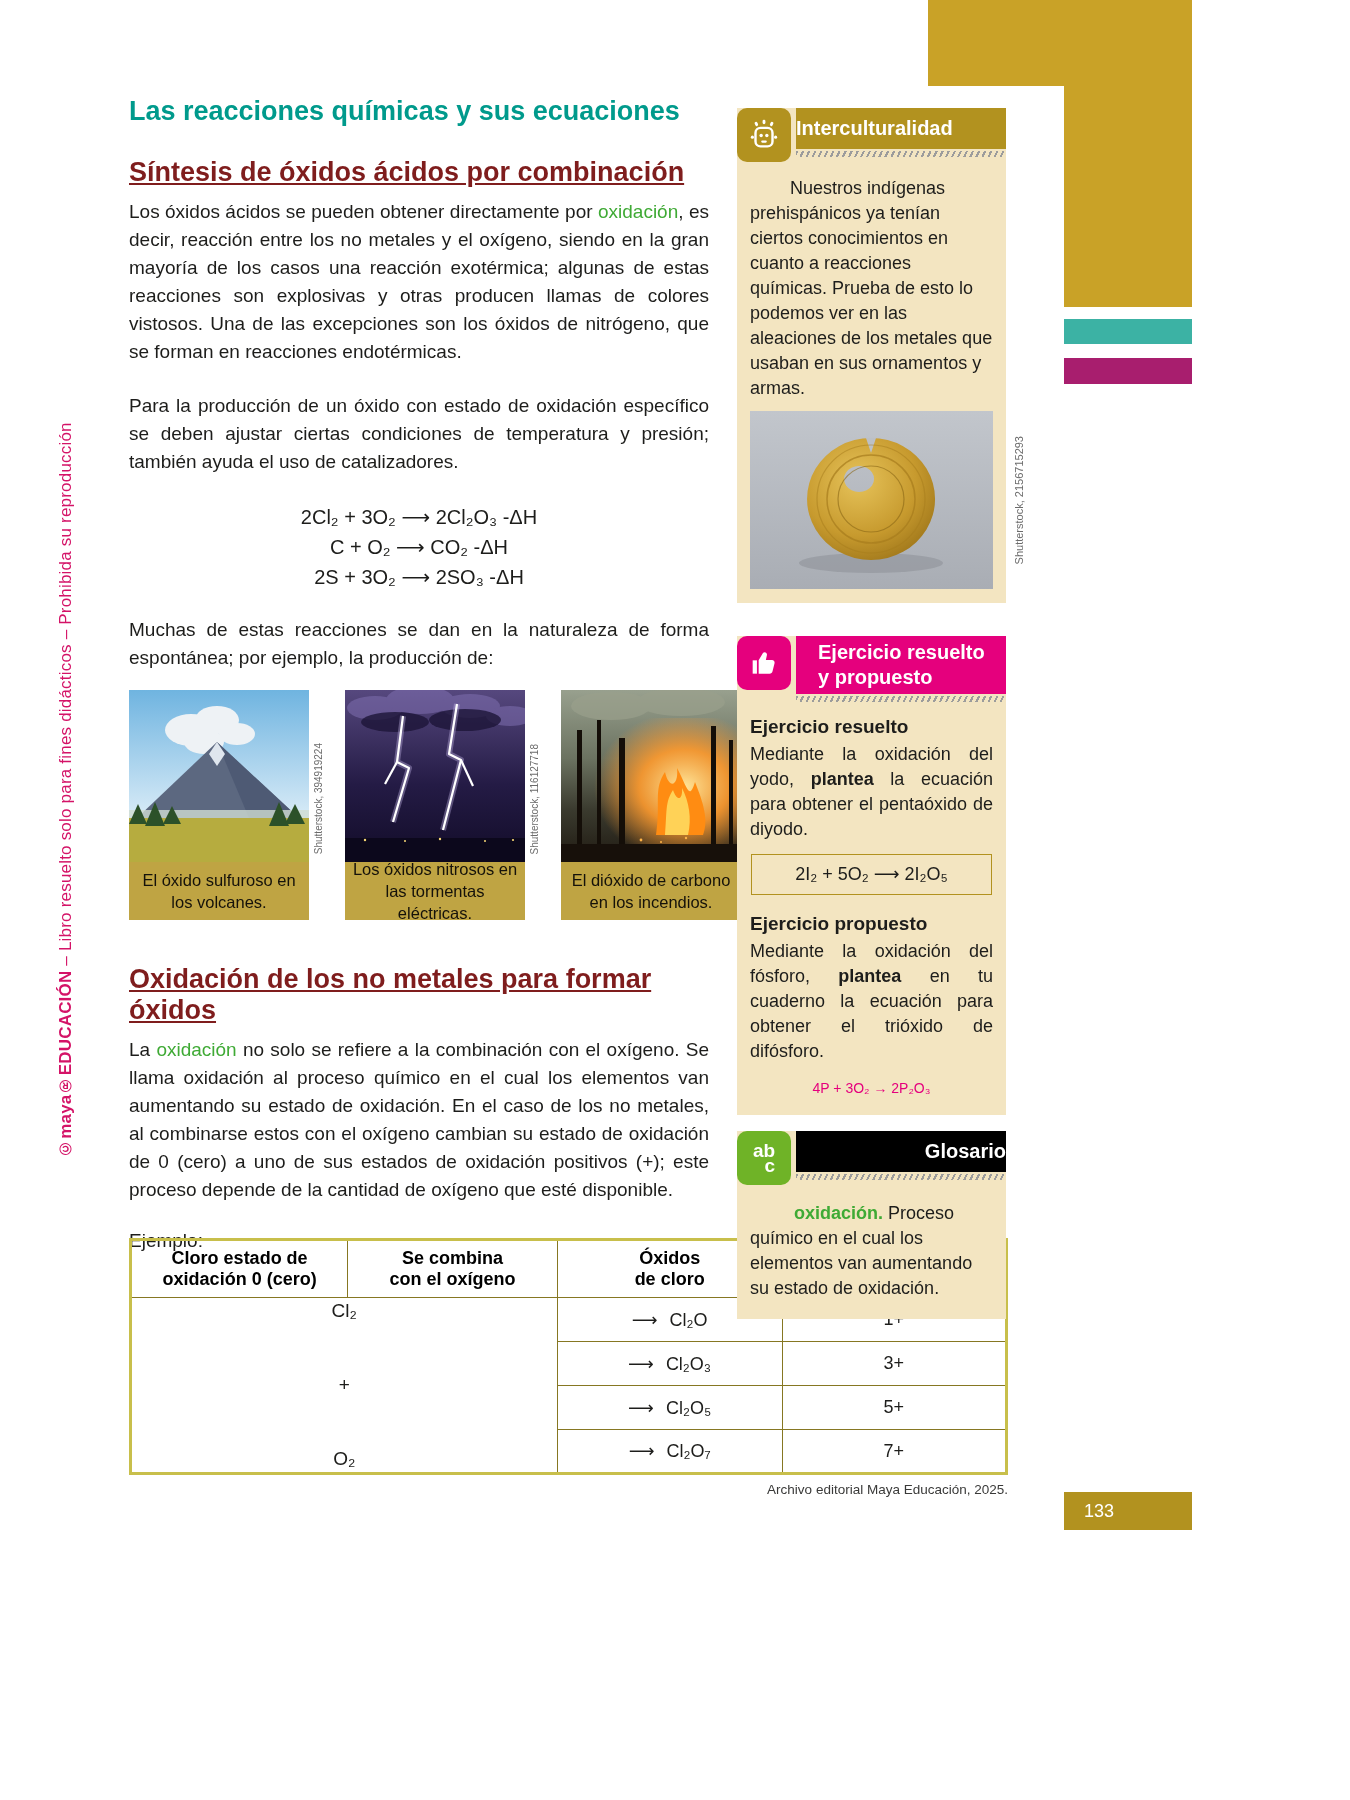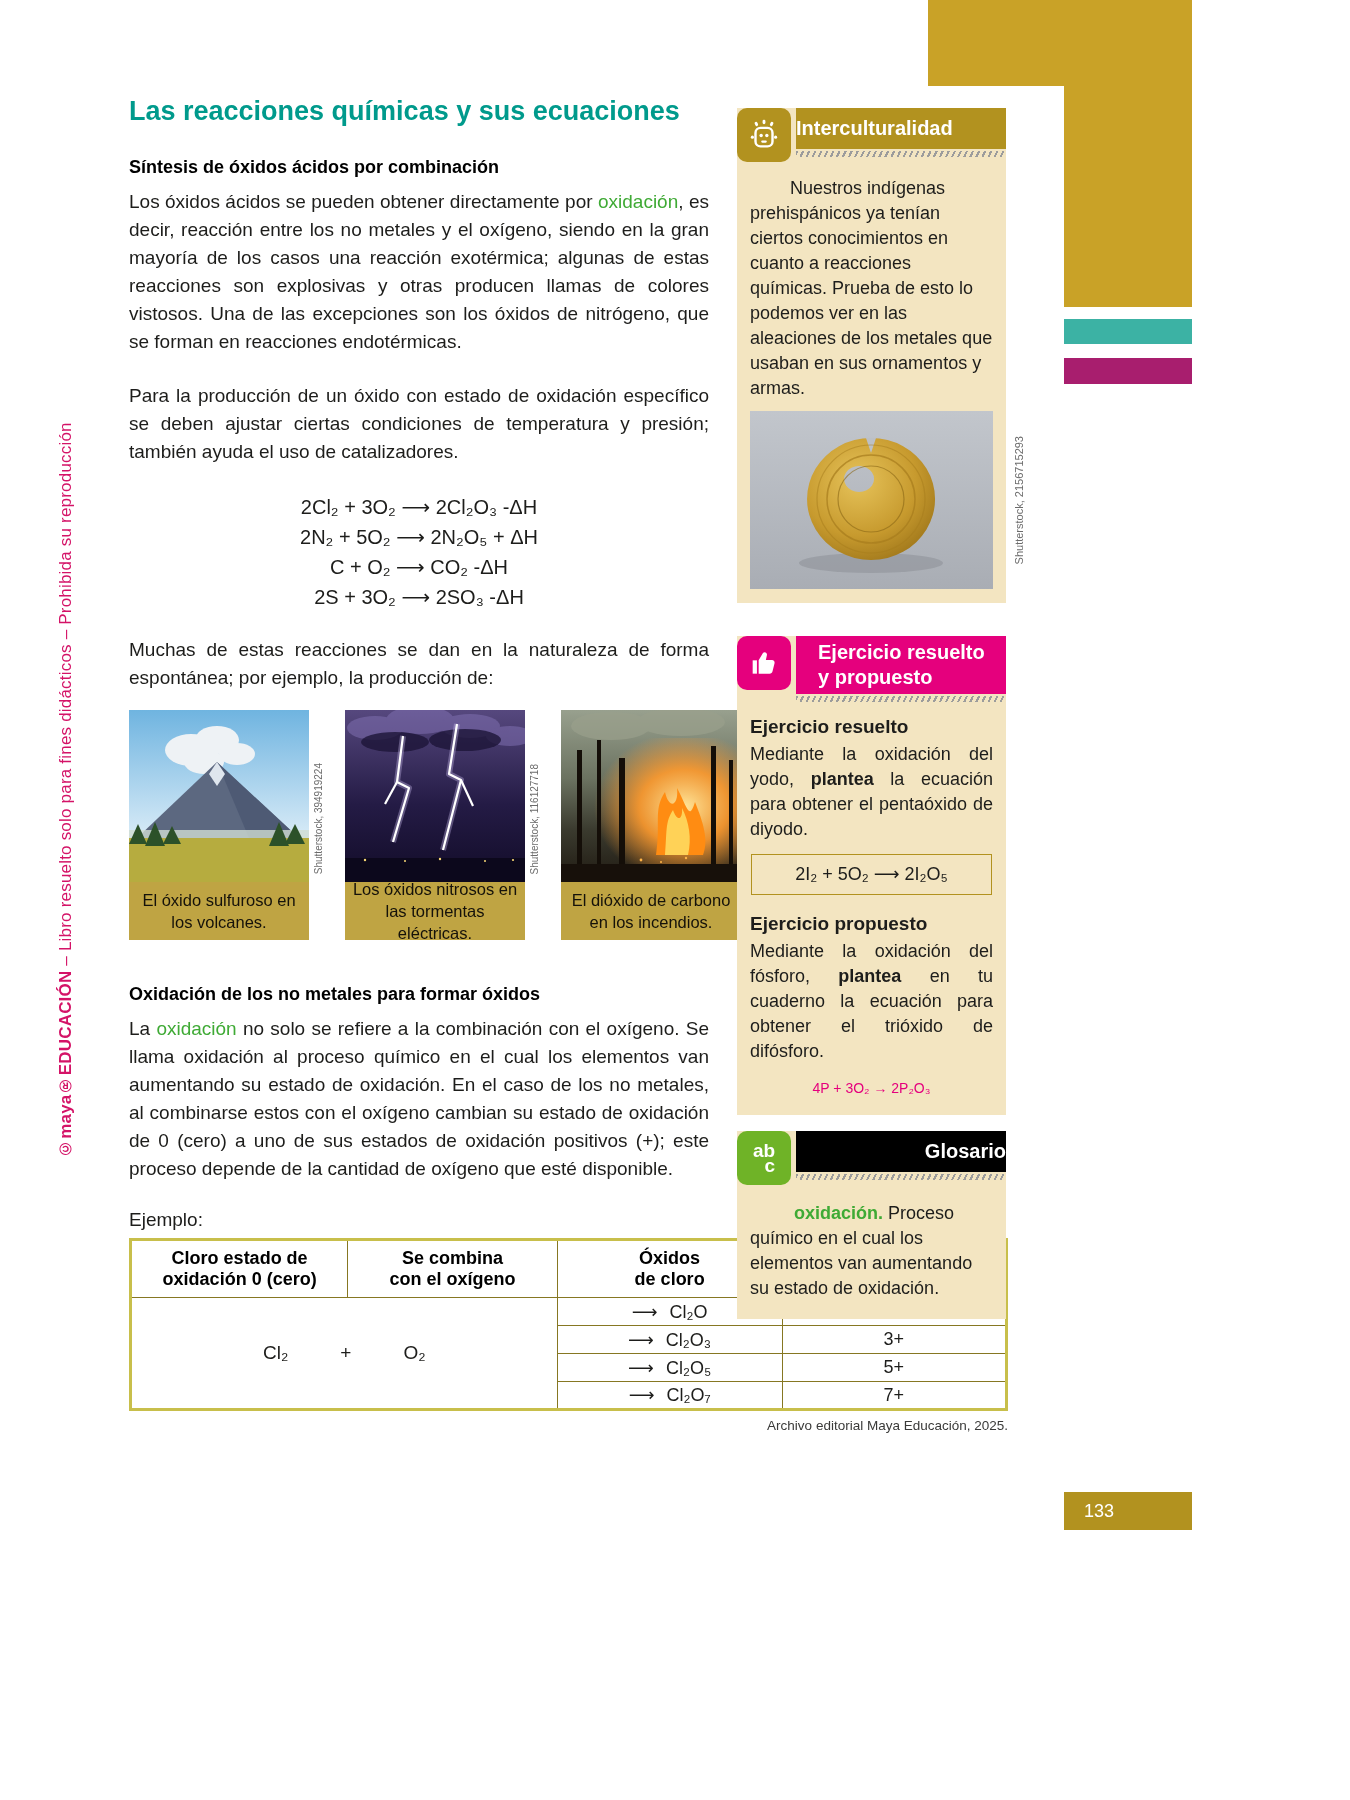--- a/index.html
+++ b/index.html
@@ -15,21 +15,21 @@
           color:#fff; font-size:18px; line-height:38px; padding-left:20px; box-sizing:border-box; }
 
   
   .left-credit { position:absolute; left:56px; top:400px; height:780px; writing-mode:vertical-rl;
           transform:rotate(180deg); font-size:17px; color:#d41367; text-align:center; letter-spacing:.2px; }
   .left-credit .brand { font-weight:bold; }
 
   
   .main-col { position:absolute; left:129px; top:96px; width:580px; }
   .page-title { font-size:27px; font-weight:bold; color:#009a8c; margin:0 0 30px; }
-  .sec-heading { font-size:18px; font-weight:bold; color:#000000; margin:0 0 10px; }
+  .sec-heading { font-size:27px; font-weight:bold; color:#7f1d1d; margin:0 0 10px;text-decoration:underline; }
   .body-p { font-size:19px; line-height:28px; text-align:justify; margin:0 0 26px; }
   .green { color:#3faa35; }
   .equations { text-align:center; font-size:20px; line-height:30px; margin:0 0 24px; }
 
   .figures { display:flex; gap:36px; margin:0 0 44px; }
   .figure { width:180px; position:relative; }
   .fig-img { height:172px; overflow:hidden; background:#9db; }
   .fig-img svg { display:block; }
   .fig-cap { background:#bfa443; height:58px; box-sizing:border-box; padding:4px 5px;
              display:flex; align-items:center; justify-content:center; }
@@ -39,21 +39,21 @@
 
   .example-label { font-size:19px; margin:0; }
 
   
   .table-wrap { position:absolute; left:129px; top:1238px; width:879px; }
   table.oxides { width:100%; border-collapse:collapse; border:3px solid #c8bf4b; }
   .oxides th, .oxides td { border:1px solid #867722; }
   .oxides th { font-size:18px; line-height:21px; padding:7px 2px; font-weight:bold; color:#000; }
   .oxides th span { display:block; }
   .oxides td { font-size:18px; text-align:center; padding:2px 4px; height:28px; box-sizing:border-box; }
-  .reactants-flex { display:flex; justify-content:center; align-items:center; gap:52px; font-size:19px; }
+  .reactants-flex { display:flex; justify-content:center; align-items:center; gap:52px; font-size:19px;flex-direction:column; }
   .arr { margin-right:12px; }
   .table-source { text-align:right; font-size:13.5px; color:#3a3a39; margin-top:7px; }
 
   
   .sidebar { position:absolute; left:737px; top:108px; width:269px; }
   .side-box { background:#f3e5c1; margin-bottom:33px; }
   .side-box.last { margin-bottom:0; }
   .side-header { display:flex; }
   .side-icon { width:54px; height:54px; border-radius:10px; display:flex; align-items:center;
                justify-content:center; flex:0 0 54px; margin-right:5px; }
@@ -102,21 +102,20 @@
     <h1 class="page-title">Las reacciones químicas y sus ecuaciones</h1>
 
     <h2 class="sec-heading">Síntesis de óxidos ácidos por combinación</h2>
 
     <p class="body-p"><span>Los óxidos ácidos se pueden obtener directamente por </span><span class="green">oxidación</span><span>, es decir, reacción entre los no metales y el oxígeno, siendo en la gran mayoría de los casos una reacción exotérmica; algunas de estas reacciones son explosivas y otras producen llamas de colores vistosos. Una de las excepciones son los óxidos de nitrógeno, que se forman en reacciones endotérmicas.</span></p>
 
     <p class="body-p">Para la producción de un óxido con estado de oxidación específico se deben ajustar ciertas condiciones de temperatura y presión; también ayuda el uso de catalizadores.</p>
 
     <div class="equations">
       <div>2Cl₂ + 3O₂ ⟶ 2Cl₂O₃ -ΔH</div>
-      <div>2N₂ + 5O₂ ⟶ 2N₂O₅ + ΔH</div>
       <div>C + O₂ ⟶ CO₂ -ΔH</div>
       <div>2S + 3O₂ ⟶ 2SO₃ -ΔH</div>
     </div>
 
     <p class="body-p" style="margin-bottom:18px;">Muchas de estas reacciones se dan en la naturaleza de forma espontánea; por ejemplo, la producción de:</p>
 
     <div class="figures">
 
       <div class="figure">
         <div class="fig-img">

